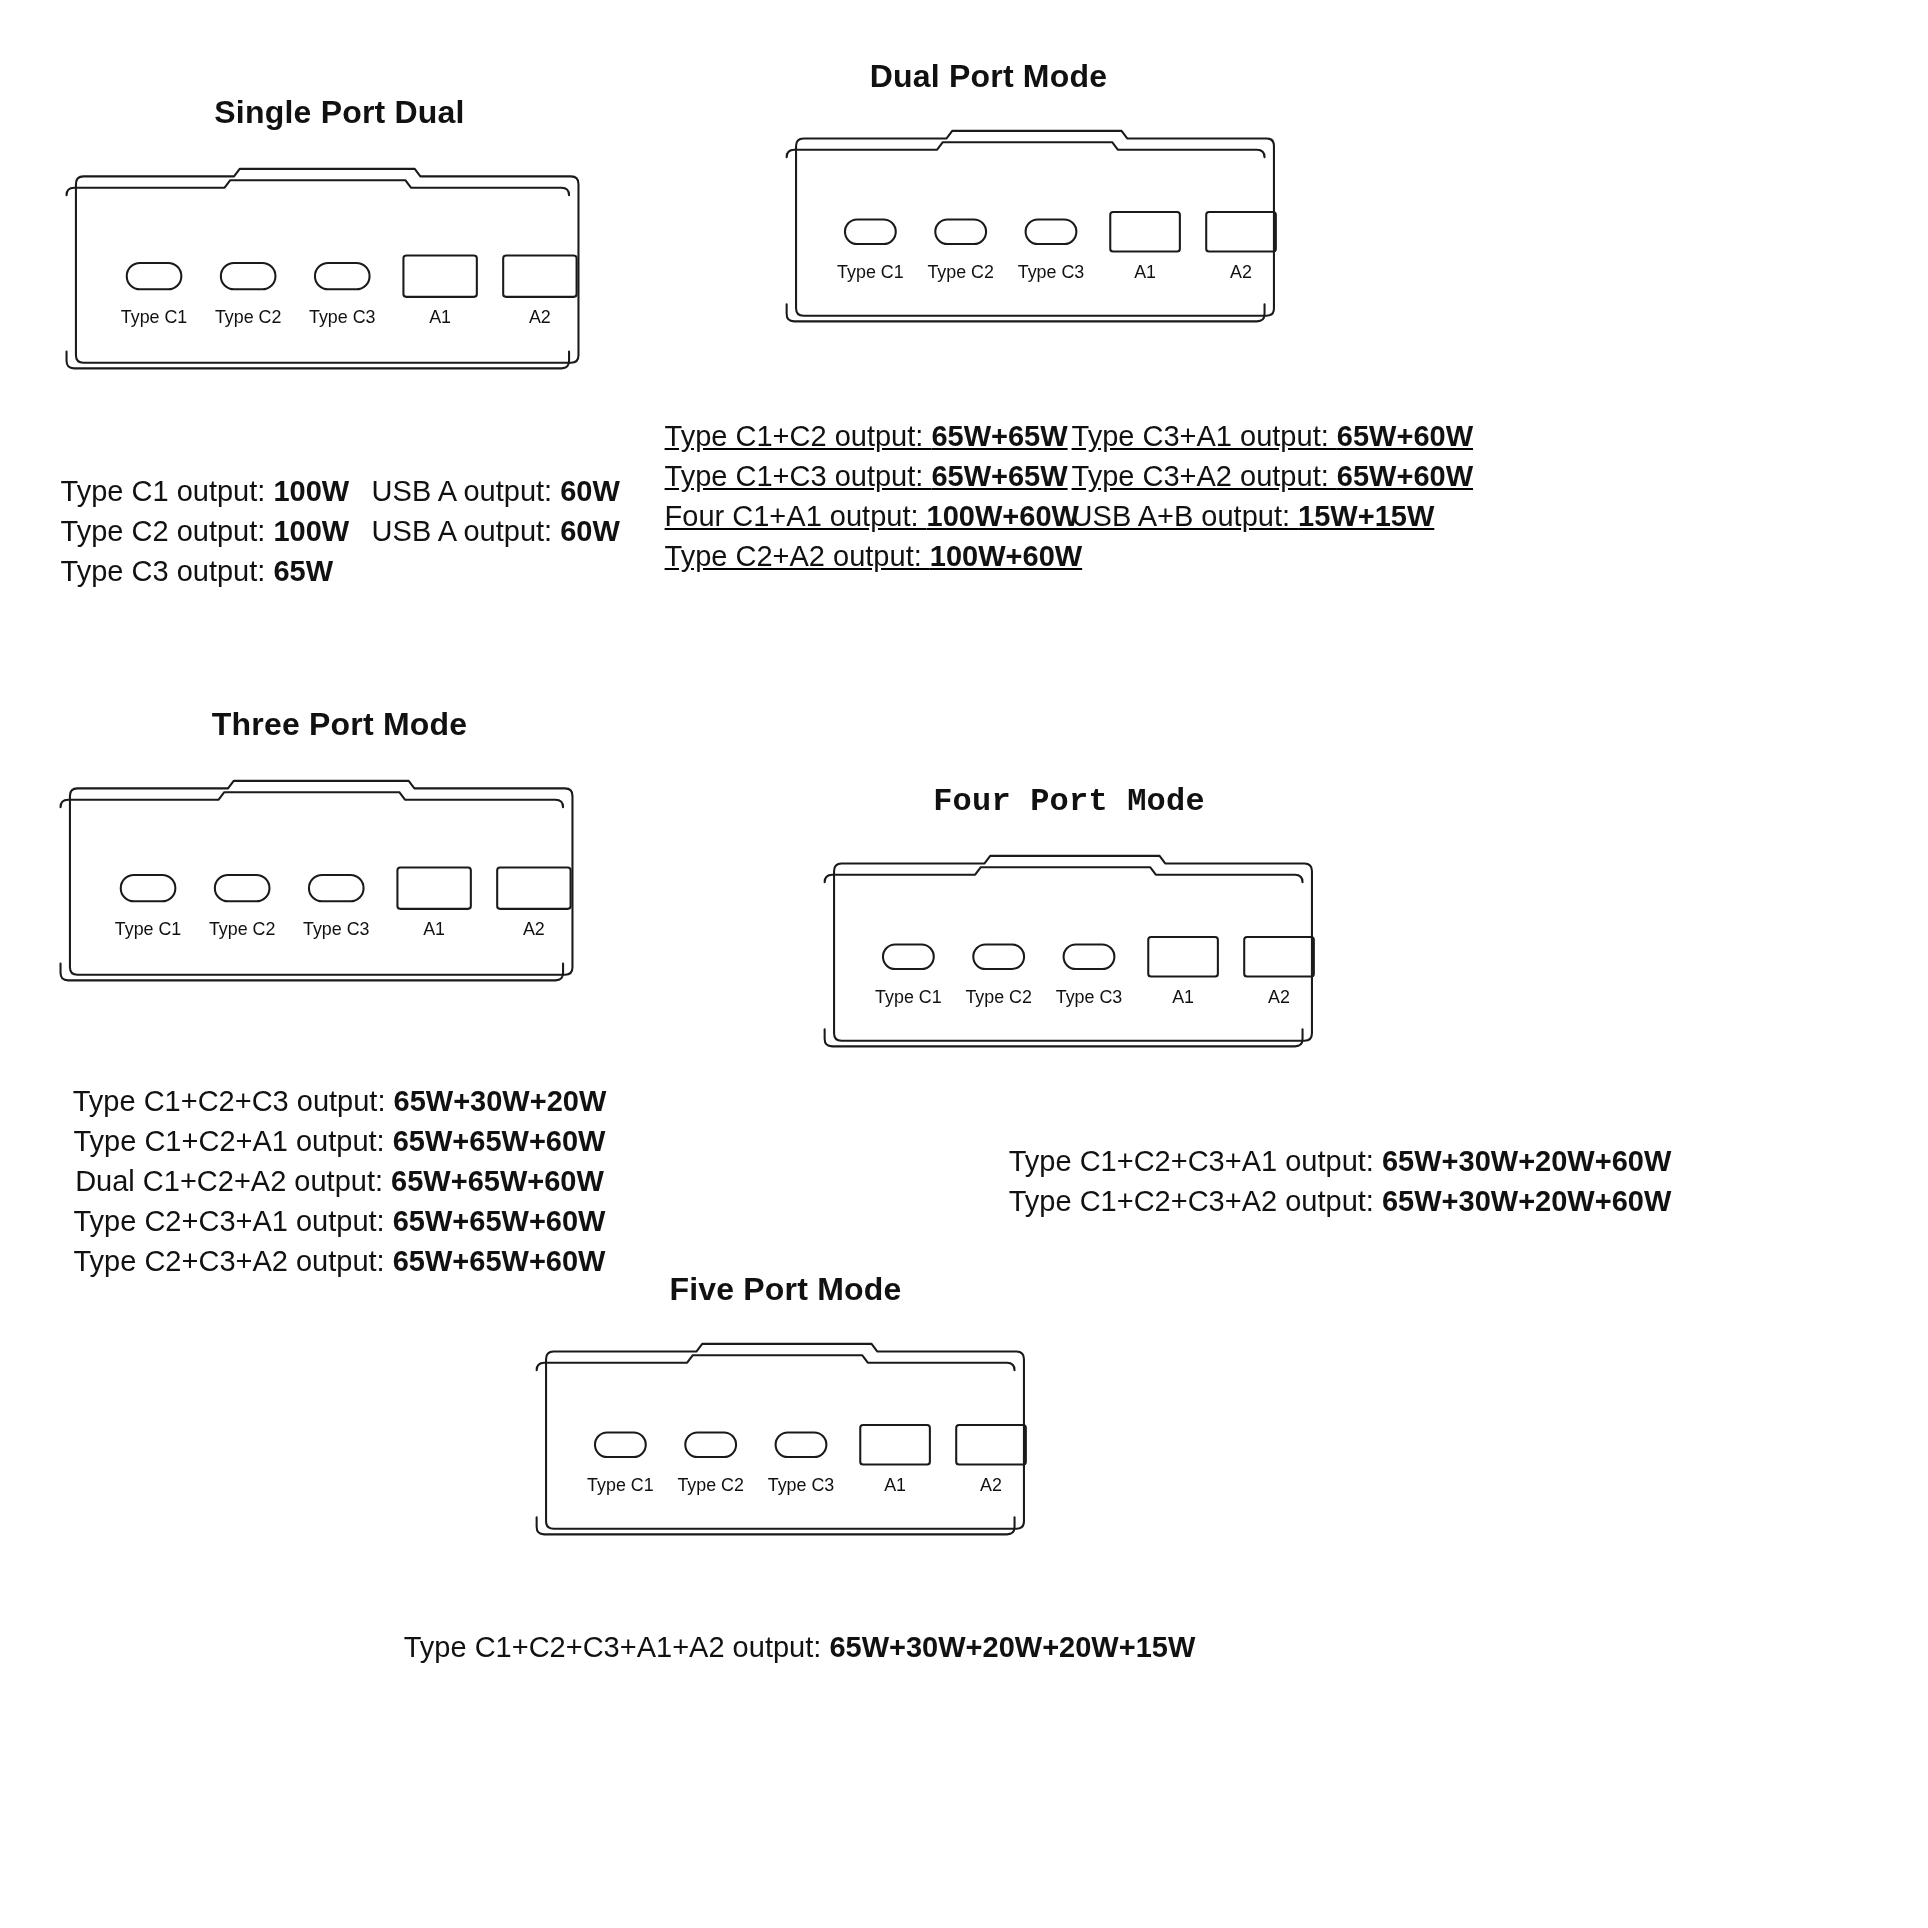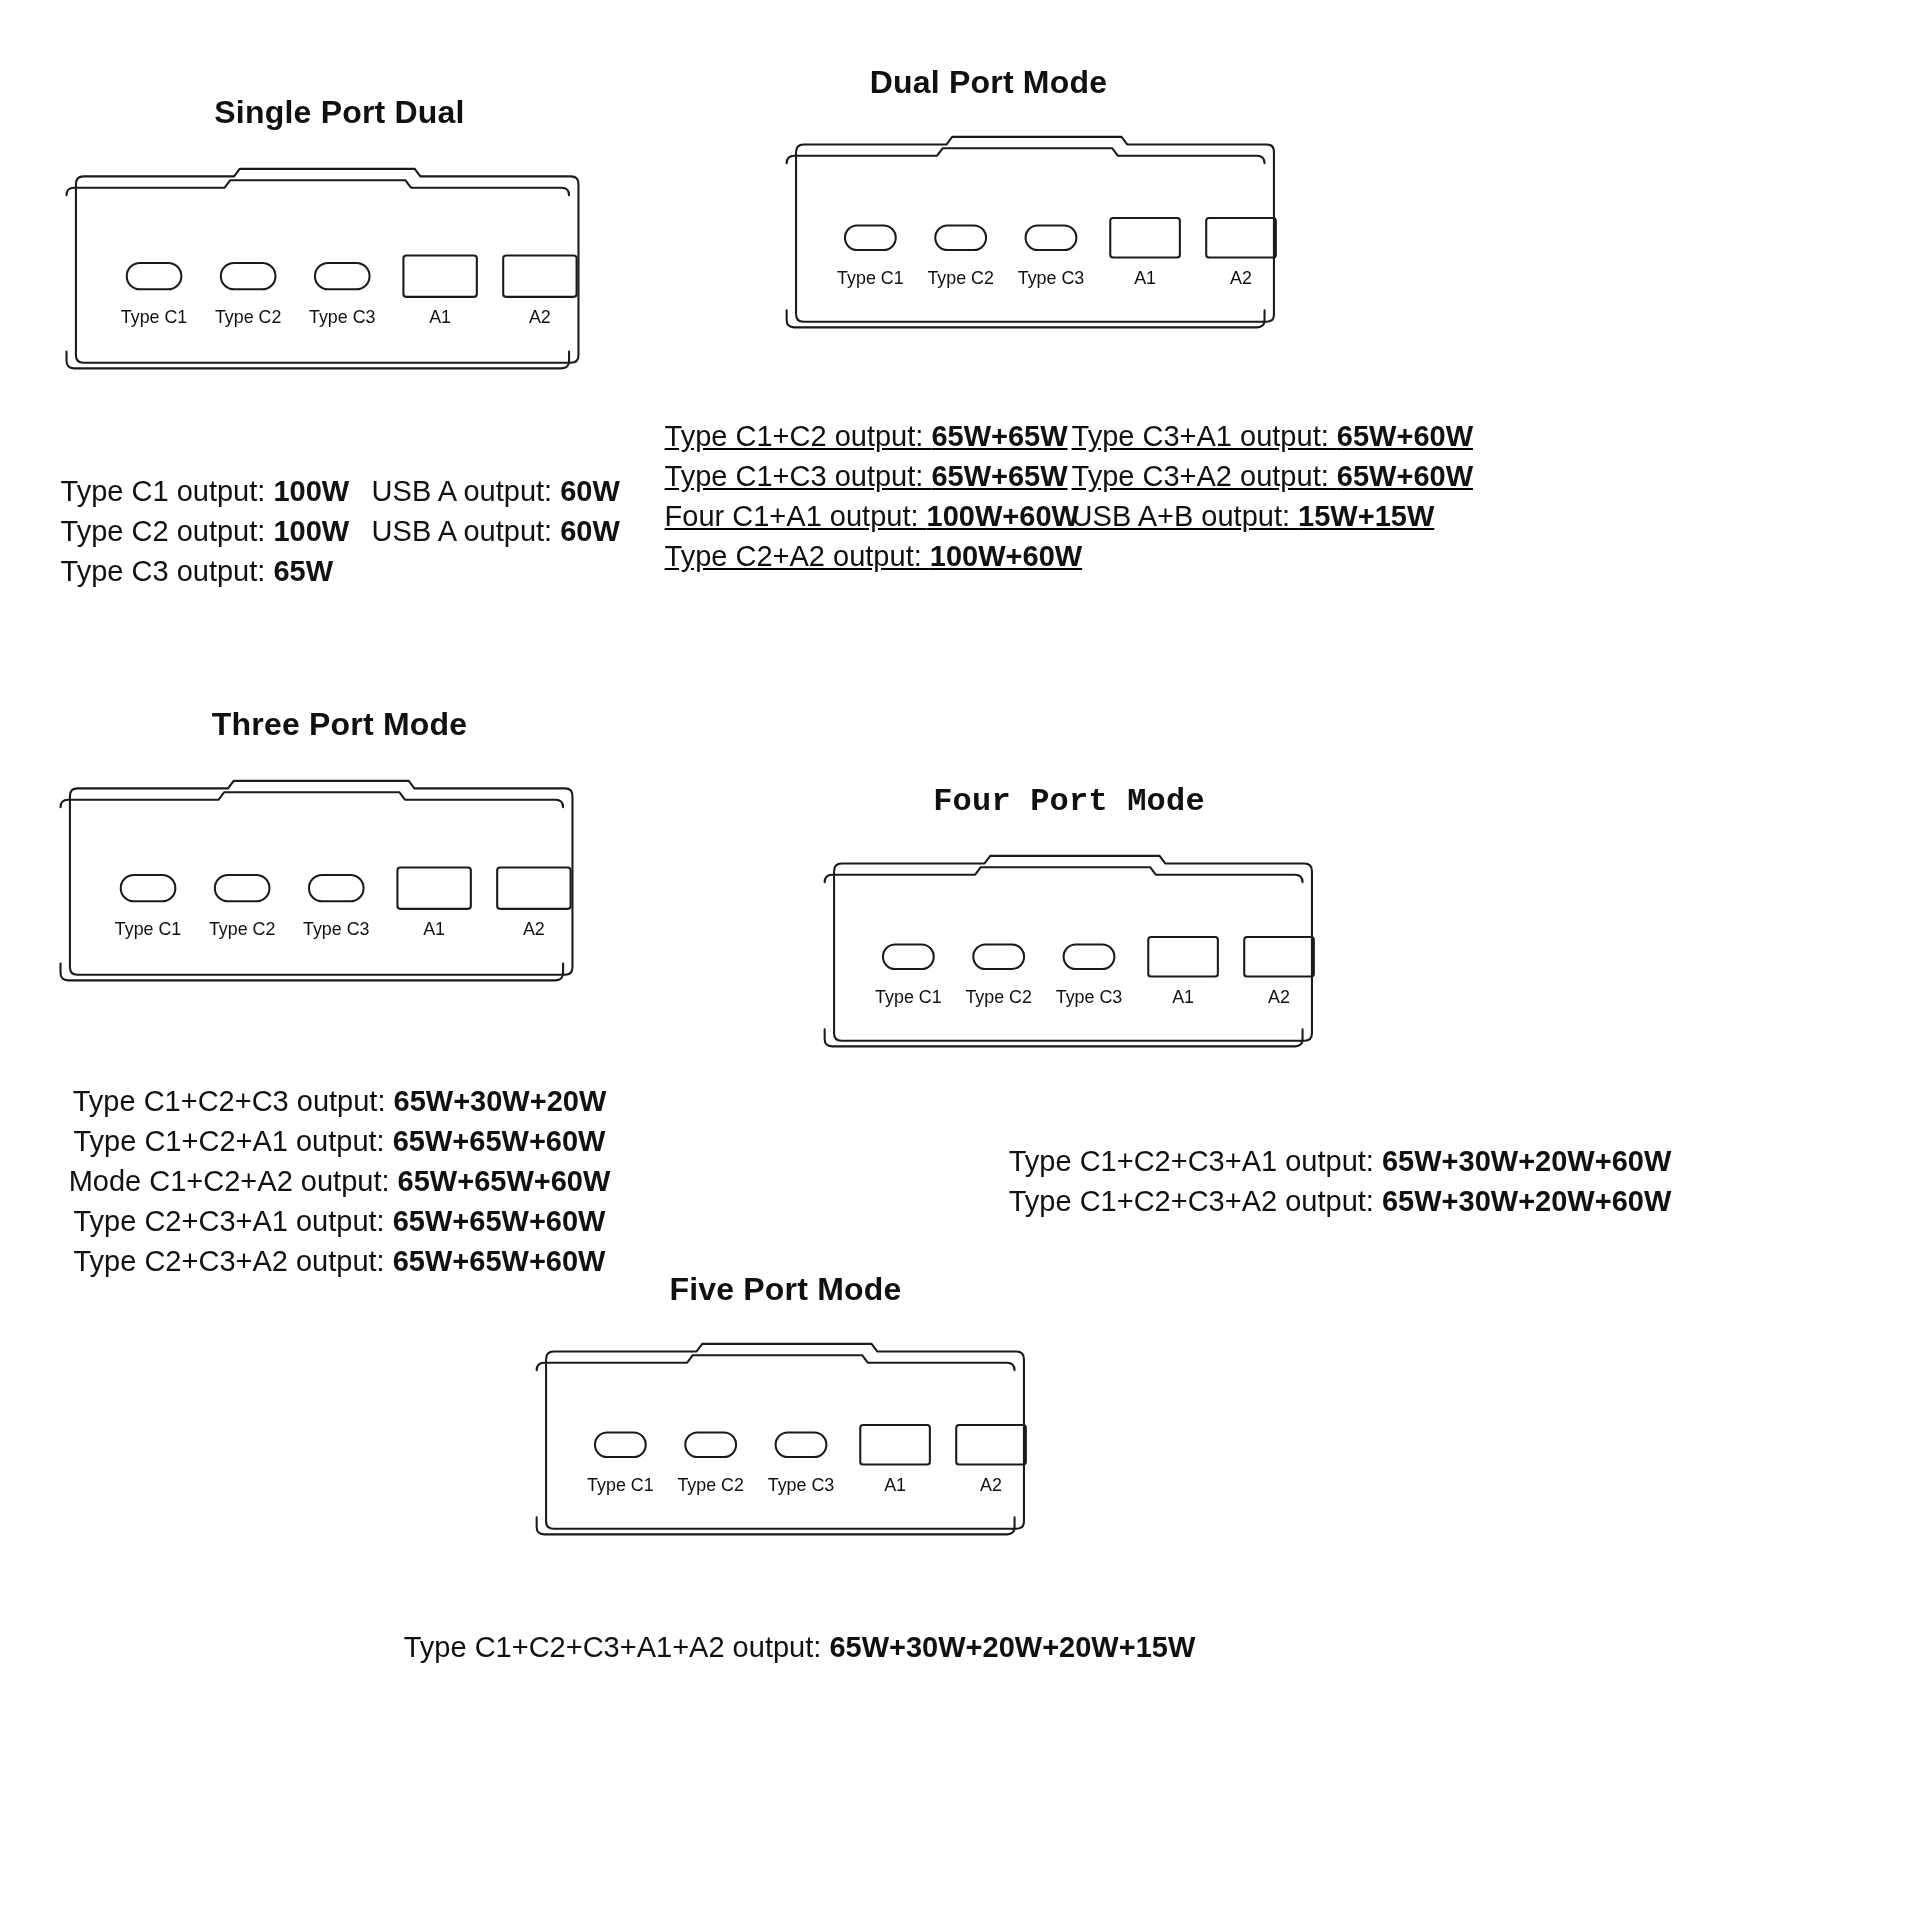--- a/index.html
+++ b/index.html
@@ -115,21 +115,21 @@
         <span class="lbl">USB A output: </span><span class="val">60W</span>
       </div>
       <div class="spec-line">
         <span class="lbl">USB A output: </span><span class="val">60W</span>
       </div>
     </div>
   </div>
 </div>
 
 <div class="section" style="left:659px; top:58px; width:1234px;">
-  <div class="mode-title" style="width:659px; margin-left:0;margin-top:6px;">Dual Port Mode</div>
+  <div class="mode-title" style="width:659px; margin-left:0;">Dual Port Mode</div>
   <div class="device" style="margin-top:34px; width:508px; height:198px; margin-left:122px;">
     <svg viewBox="0 0 540 210" preserveAspectRatio="none">
       <path class="dev-line" d="M16 18 q0 -8 8 -8 H176 l6 -8 H362 l6 8 H516 q8 0 8 8 V190 q0 8 -8 8 H24 q-8 0 -8 -8 Z"></path>
       <path class="dev-line" d="M6 30 q0 -8 8 -8 H166 l6 -8 H352 l6 8 H506 q8 0 8 8"></path>
       <path class="dev-line" d="M6 186 V196 q0 8 8 8 H506 q8 0 8 -8 V186"></path>
       <rect class="port-line" x="68" y="96" width="54" height="26" rx="13"></rect>
       <rect class="port-line" x="164" y="96" width="54" height="26" rx="13"></rect>
       <rect class="port-line" x="260" y="96" width="54" height="26" rx="13"></rect>
       <rect class="port-line" x="350" y="88" width="74" height="42" rx="3"></rect>
       <rect class="port-line" x="452" y="88" width="74" height="42" rx="3"></rect>
@@ -189,21 +189,21 @@
     </svg>
   </div>
   <div class="spec-block center-lines" style="left:0px; top:375px; width:603px;">
     <div class="spec-line">
       <span class="lbl">Type C1+C2+C3 output: </span><span class="val">65W+30W+20W</span>
     </div>
     <div class="spec-line">
       <span class="lbl">Type C1+C2+A1 output: </span><span class="val">65W+65W+60W</span>
     </div>
     <div class="spec-line">
-      <span class="lbl">Mode C1+C2+A2 output: </span><span class="val">65W+65W+60W</span>
+      <span class="lbl">Dual C1+C2+A2 output: </span><span class="val">65W+65W+60W</span>
     </div>
     <div class="spec-line">
       <span class="lbl">Type C2+C3+A1 output: </span><span class="val">65W+65W+60W</span>
     </div>
     <div class="spec-line">
       <span class="lbl">Type C2+C3+A2 output: </span><span class="val">65W+65W+60W</span>
     </div>
   </div>
 </div>
 

